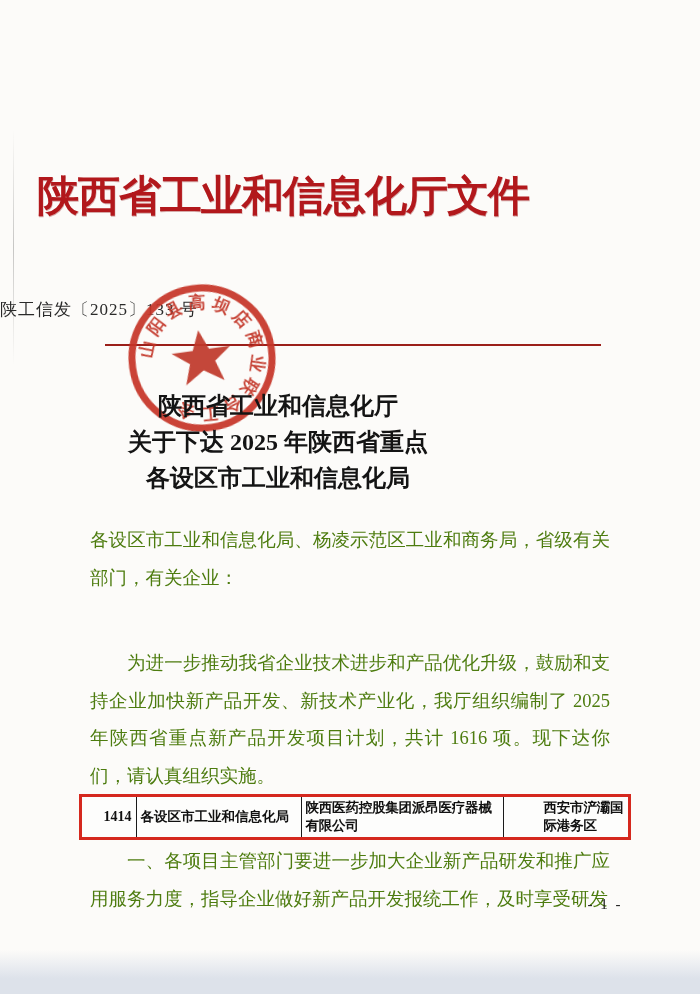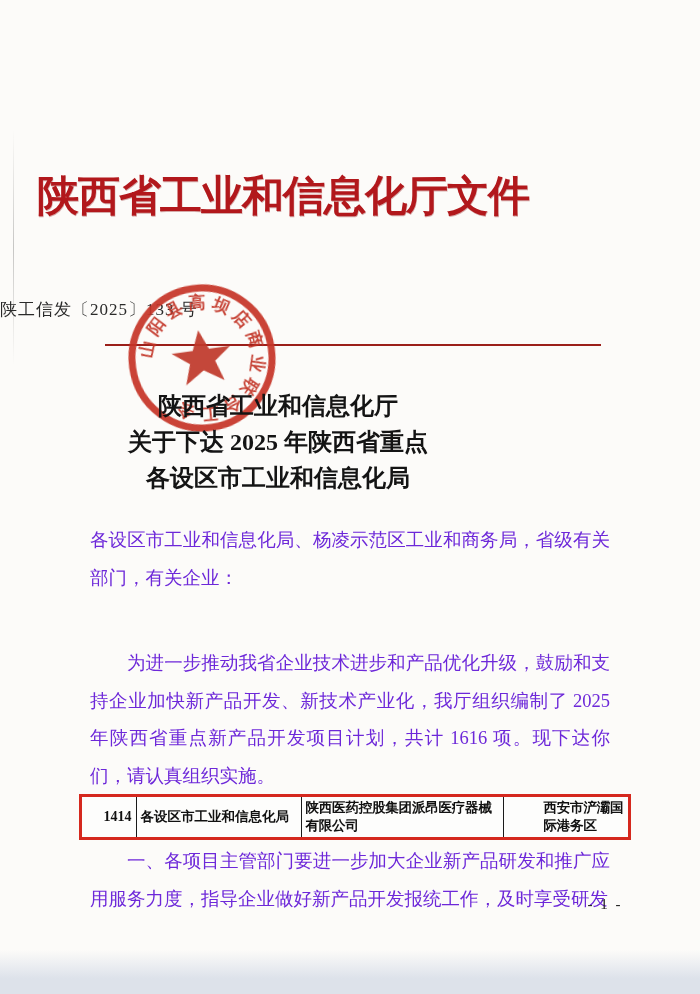--- a/index.html
+++ b/index.html
@@ -81,21 +81,21 @@
     color: #141414;
     line-height: 36px;
   }
   
   .body-text {
     position: absolute;
     left: 90px; top: 522px;
     width: 520px;
     font-size: 18.5px;
     line-height: 37.5px;
-    color: #6d28d9;
+    color: #4d7c0f;
     text-align: justify;
   }
   .body-text p.indent { text-indent: 2em; margin-top: 48px; }
   
   .hl-table-wrap {
     position: absolute;
     left: 79px; top: 794px;
     width: 552px;
     border: 3px solid #d5281e;
     background: #fdfdfc;

